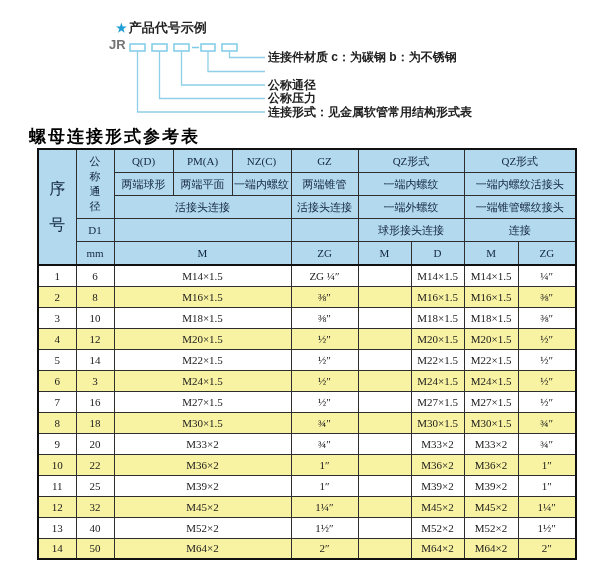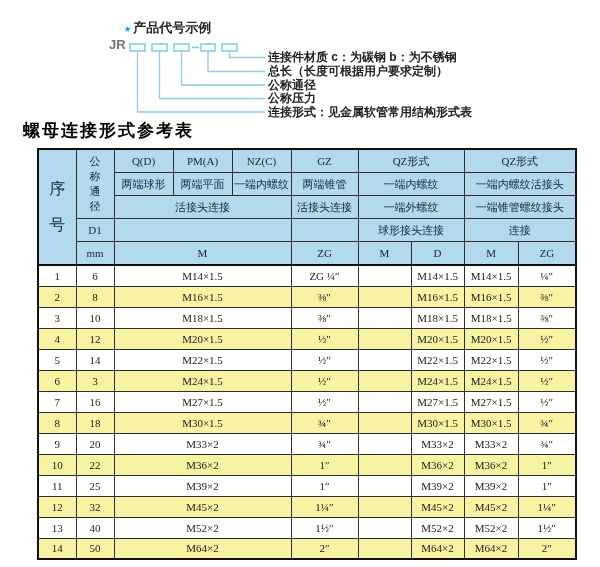--- a/index.html
+++ b/index.html
@@ -4,39 +4,39 @@
 <style>
   html,body { margin:0; padding:0; background:#ffffff; }
   .page {
     position:relative; width:600px; height:567px; background:#ffffff;
     font-family:"Liberation Serif","DejaVu Serif",serif; overflow:hidden;
   }
 
   
   .diagram-svg { position:absolute; left:0; top:0; }
   .diagram-title {
-    position:absolute; left:124px; top:19px; font-size:13px; font-weight:bold;
-    color:#222; font-family:Liberation Mono, monospace; white-space:nowrap;
+    position:absolute; left:116px; top:19px; font-size:13px; font-weight:bold;
+    color:#222; font-family:Liberation Serif, serif; white-space:nowrap;
   }
   .star { color:#1f9ed6; margin-right:2px; font-size:12px; }
   .jr-prefix {
     position:absolute; left:109px; top:37px; font-size:13px; font-weight:bold;
     color:#737373; font-family:"Liberation Sans","DejaVu Sans",sans-serif;
   }
   .dlabel {
     position:absolute; left:268px; height:14px; line-height:14px; font-size:12px;
     font-weight:bold; color:#222; white-space:nowrap;
     font-family:"Liberation Sans","DejaVu Sans",sans-serif;
   }
   .dlabel-0 { top:50px;text-align:center; } .dlabel-1 { top:64px; } .dlabel-2 { top:78px; }
   .dlabel-3 { top:91px; } .dlabel-4 { top:105px; }
 
   
   .table-title {
-    position:absolute; left:23px; top:119px; margin:0; font-size:17px; font-weight:bold;
+    position:absolute; left:23px; top:119px; margin:6px; font-size:17px; font-weight:bold;
     color:#000; letter-spacing:2px; font-family:Liberation Mono, monospace;
   }
 
   
   table.ref {
     position:absolute; left:37px; top:148px; width:538px;
     border-collapse:collapse; table-layout:fixed;
     border:2px solid #101010;
   }
   table.ref th, table.ref td {
@@ -77,21 +77,20 @@
       <polyline points="137.5,51 137.5,112 265,112"></polyline>
     </g>
   </svg>
 
   <div class="diagram-title">
     <span class="star">★</span><span>产品代号示例</span>
   </div>
   <div class="jr-prefix">JR</div>
 
   <div class="dlabel dlabel-0">连接件材质  c：为碳钢  b：为不锈钢</div>
-  <div class="dlabel dlabel-1">总长（长度可根据用户要求定制）</div>
   <div class="dlabel dlabel-2">公称通径</div>
   <div class="dlabel dlabel-3">公称压力</div>
   <div class="dlabel dlabel-4">连接形式：见金属软管常用结构形式表</div>
 
   <h2 class="table-title">螺母连接形式参考表</h2>
 
   <table class="ref">
     <colgroup>
       <col style="width:38px">
         <col style="width:38px">

